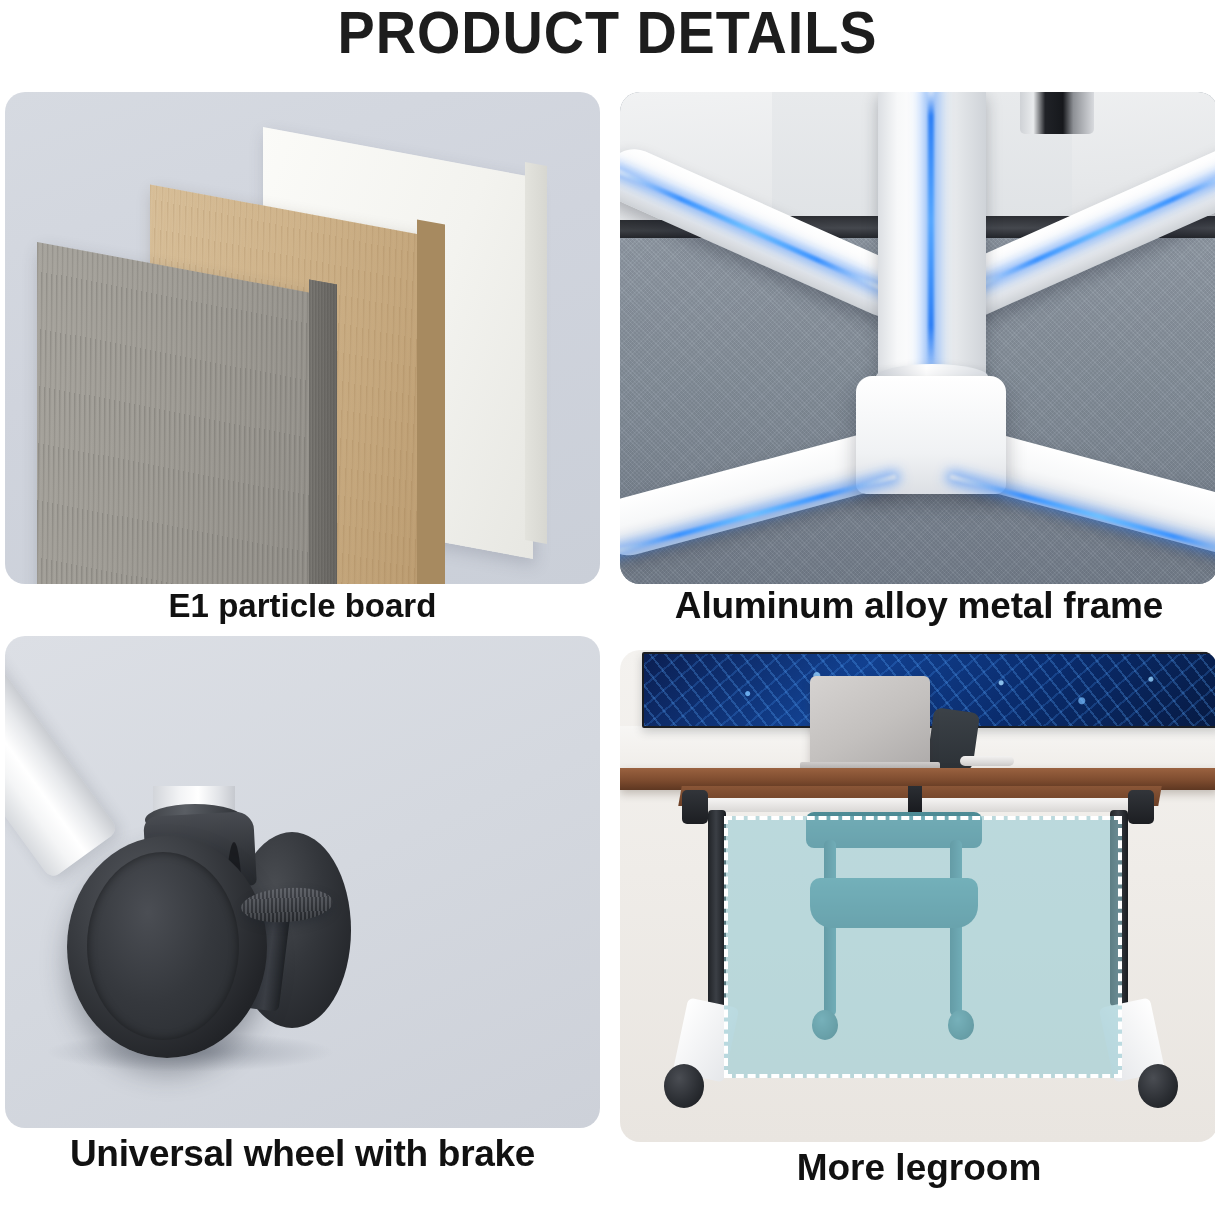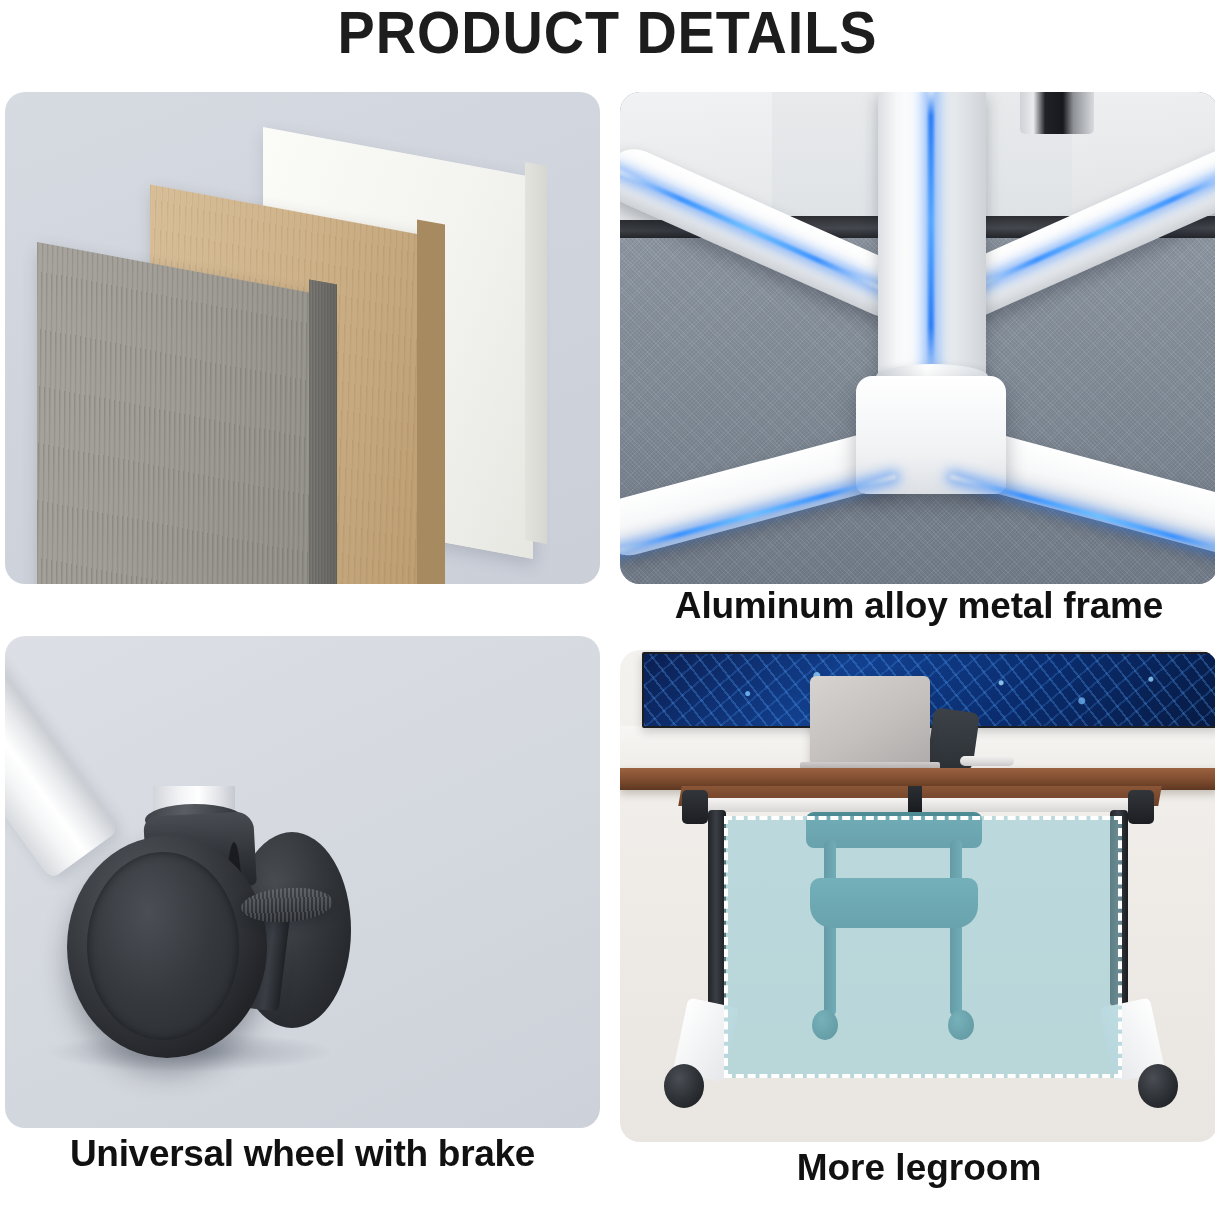--- a/index.html
+++ b/index.html
@@ -436,20 +436,21 @@
 
     <div class="cell cell-0">
       <div class="panel p1">
         <div class="board-white-face"></div>
         <div class="board-white-edge"></div>
         <div class="board-oak-face"></div>
         <div class="board-oak-edge"></div>
         <div class="board-gray-face"></div>
         <div class="board-gray-edge"></div>
       </div>
+      <div class="caption">E1 particle board</div>
     </div>
 
     <div class="cell cell-1">
       <div class="panel p2">
         <div class="p2-carpet"></div>
         <div class="p2-desk-under"></div>
         <div class="p2-desk-shadowbox"></div>
         <div class="p2-dark-strip"></div>
         <div class="p2-strip2"></div>
         <div class="p2-clip"></div>

